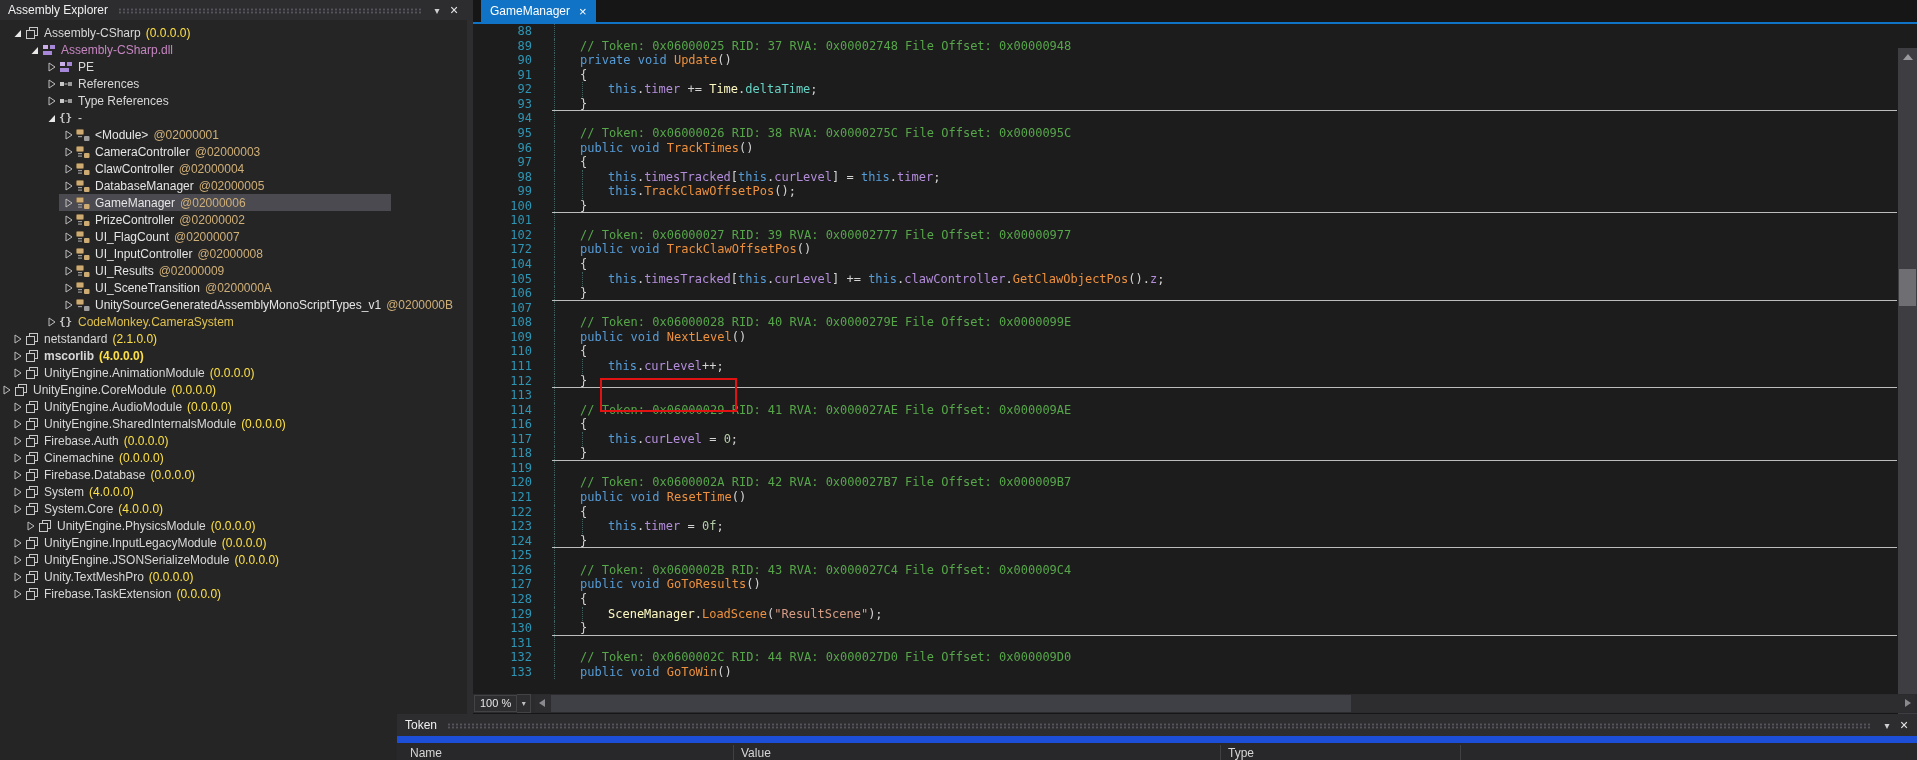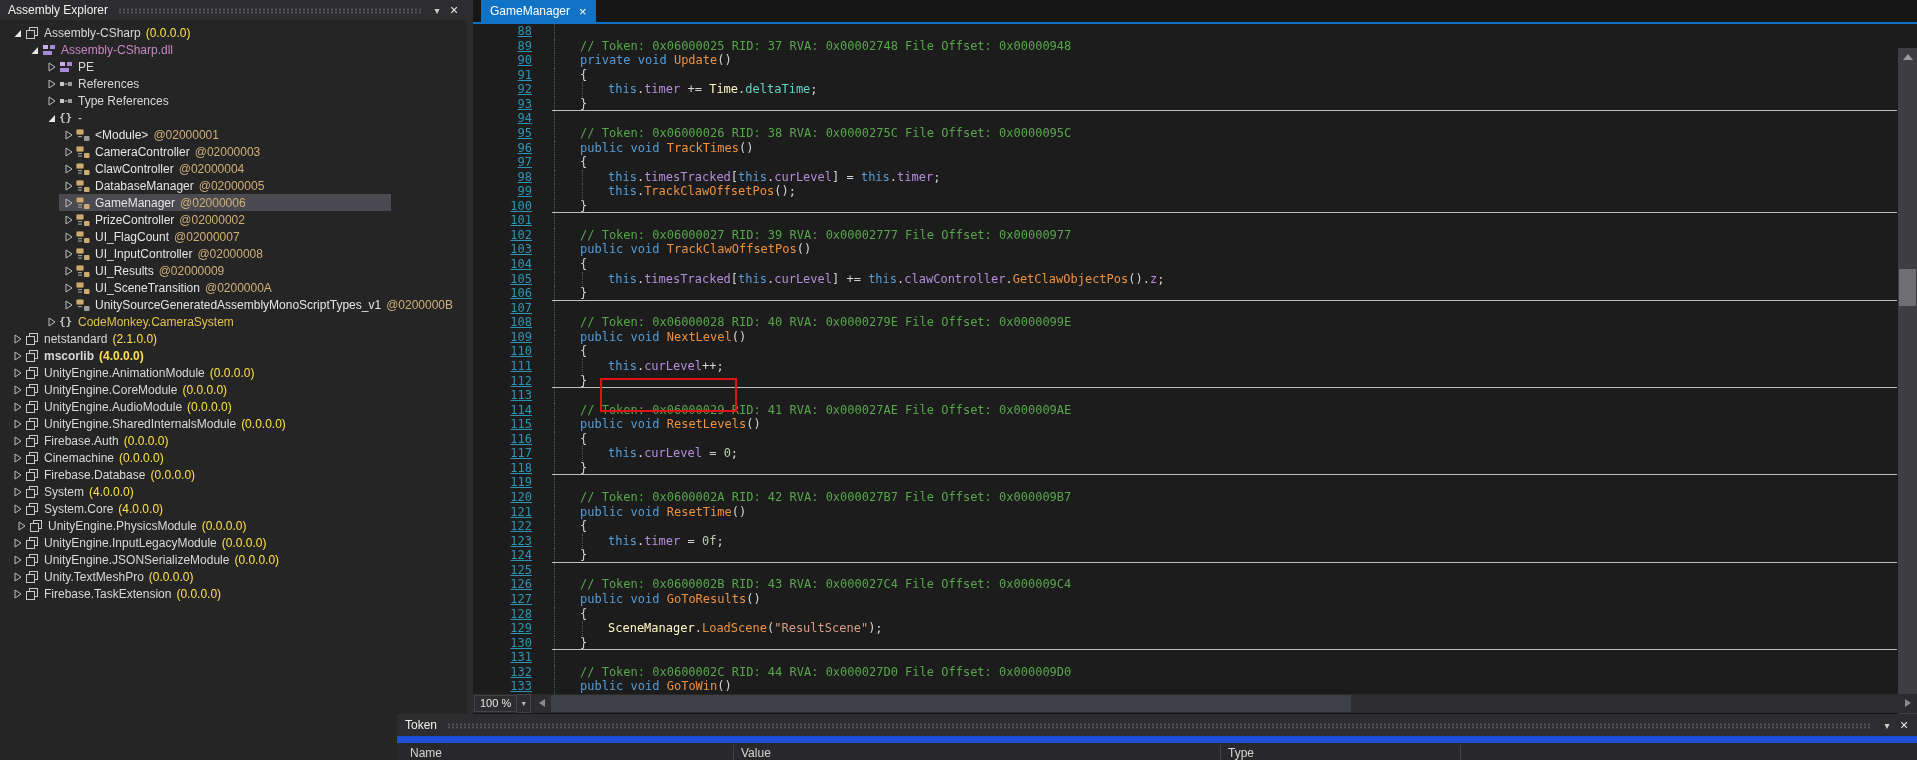--- a/index.html
+++ b/index.html
@@ -30,21 +30,21 @@
   #doc-pane{position:absolute;left:473px;top:0;width:1444px;height:760px;background:#161617;}
   #tab-bar{position:absolute;left:0;top:0;right:0;height:22px;background:#161617;}
   #tab{position:absolute;left:8px;top:0;height:22px;background:#1173C5;color:#FFFFFF;
        display:flex;align-items:center;padding:0 9px;font-size:12px;}
   #tab .tab-close{margin-left:9px;font-size:13px;color:#FFFFFF;}
   #blue-strip{position:absolute;left:0;top:22px;right:0;height:2px;background:#1173C5;}
   #editor{position:absolute;left:0;top:24px;right:0;height:670px;background:#1C1C1D;}
   #code-lines{position:absolute;left:0;top:0;right:20px;}
   .code-line{display:flex;height:14.57px;font-family:"DejaVu Sans Mono",monospace;font-size:12px;
        line-height:14.57px;white-space:pre;}
-  .ln{width:59px;text-align:right;color:#2E96B5;flex:none;text-decoration:underline;}
+  .ln{width:59px;text-align:right;color:#2E96B5;flex:none;}
   .code-text{flex:1;margin-left:20px;position:relative;}
   .code-line.sep .code-text{border-bottom:1px solid #BDBDBD;}
   .guide{position:absolute;top:0;bottom:0;width:0;border-left:1px dotted #3F6360;}
   .tk-c{color:#57A64A}.tk-k{color:#569CD6}.tk-m{color:#ED913F}.tk-f{color:#B48EDB}
   .tk-t{color:#fef9c3}.tk-sp{color:#66D3C4}.tk-n{color:#B5CEA8}.tk-s{color:#D69D85}.tk-p{color:#D4D4D4}
   #red-box{position:absolute;left:127px;top:354px;width:133px;height:30px;
        border:2px solid #E01212;z-index:5;}
   
   #vscroll{position:absolute;right:0;top:24px;width:19px;height:670px;background:#3E3E42;}
   #vscroll .thumb{position:absolute;left:1px;width:17px;top:221px;height:37px;background:#6E6E73;}
@@ -453,21 +453,21 @@
               <svg width="14" height="14" viewBox="0 0 14 14" xmlns="http://www.w3.org/2000/svg">
                 <rect x="4.5" y="1.5" width="8" height="8" fill="#252526" stroke="#C8C8C8"></rect>
                 <rect x="1.5" y="4.5" width="8" height="8" fill="#252526" stroke="#C8C8C8"></rect>
               </svg>
             </span>
             <span class="tlabel c-white">UnityEngine.AnimationModule</span>
             <span class="tsuffix c-ver">(0.0.0.0)</span>
           </span>
         </div>
         <div class="tree-row">
-          <span class="tw" style="padding-left: 11px;">
+          <span class="tw" style="">
             <span class="expander">
               <svg width="10" height="12" viewBox="0 0 10 12">
                 <path d="M2 2 L8 6 L2 10 Z" fill="none" stroke="#BDBDBD"></path>
               </svg>
             </span>
             <span class="ticon">
               <svg width="14" height="14" viewBox="0 0 14 14" xmlns="http://www.w3.org/2000/svg">
                 <rect x="4.5" y="1.5" width="8" height="8" fill="#252526" stroke="#C8C8C8"></rect>
                 <rect x="1.5" y="4.5" width="8" height="8" fill="#252526" stroke="#C8C8C8"></rect>
               </svg>
@@ -589,21 +589,21 @@
               <svg width="14" height="14" viewBox="0 0 14 14" xmlns="http://www.w3.org/2000/svg">
                 <rect x="4.5" y="1.5" width="8" height="8" fill="#252526" stroke="#C8C8C8"></rect>
                 <rect x="1.5" y="4.5" width="8" height="8" fill="#252526" stroke="#C8C8C8"></rect>
               </svg>
             </span>
             <span class="tlabel c-white">System.Core</span>
             <span class="tsuffix c-ver">(4.0.0.0)</span>
           </span>
         </div>
         <div class="tree-row">
-          <span class="tw" style="padding-left: 15px; text-align: center;">
+          <span class="tw" style="padding-left: 24px; text-align: center;">
             <span class="expander">
               <svg width="10" height="12" viewBox="0 0 10 12">
                 <path d="M2 2 L8 6 L2 10 Z" fill="none" stroke="#BDBDBD"></path>
               </svg>
             </span>
             <span class="ticon">
               <svg width="14" height="14" viewBox="0 0 14 14" xmlns="http://www.w3.org/2000/svg">
                 <rect x="4.5" y="1.5" width="8" height="8" fill="#252526" stroke="#C8C8C8"></rect>
                 <rect x="1.5" y="4.5" width="8" height="8" fill="#252526" stroke="#C8C8C8"></rect>
               </svg>
@@ -704,33 +704,32 @@
           <div class="code-line sep"><span class="ln">93</span><span class="code-text"><span class="guide" style="left: 2px;"></span><span style="padding-left: 28px; position: relative;"><span class="tk-p">}</span></span></span></div>
           <div class="code-line"><span class="ln">94</span><span class="code-text"><span class="guide" style="left: 2px;"></span><span style="padding-left: 28px; position: relative;"></span></span></div>
           <div class="code-line"><span class="ln">95</span><span class="code-text"><span class="guide" style="left: 2px;"></span><span style="padding-left: 28px; position: relative;"><span class="tk-c">// Token: 0x06000026 RID: 38 RVA: 0x0000275C File Offset: 0x0000095C</span></span></span></div>
           <div class="code-line"><span class="ln">96</span><span class="code-text"><span class="guide" style="left: 2px;"></span><span style="padding-left: 28px; position: relative;"><span class="tk-k">public void </span><span class="tk-m">TrackTimes</span><span class="tk-p">()</span></span></span></div>
           <div class="code-line"><span class="ln">97</span><span class="code-text"><span class="guide" style="left: 2px;"></span><span style="padding-left: 28px; position: relative;"><span class="tk-p">{</span></span></span></div>
           <div class="code-line"><span class="ln">98</span><span class="code-text"><span class="guide" style="left: 2px;"></span><span class="guide" style="left: 30px;"></span><span style="padding-left: 56px; position: relative;"><span class="tk-k">this</span><span class="tk-p">.</span><span class="tk-f">timesTracked</span><span class="tk-p">[</span><span class="tk-k">this</span><span class="tk-p">.</span><span class="tk-f">curLevel</span><span class="tk-p">] = </span><span class="tk-k">this</span><span class="tk-p">.</span><span class="tk-f">timer</span><span class="tk-p">;</span></span></span></div>
           <div class="code-line"><span class="ln">99</span><span class="code-text"><span class="guide" style="left: 2px;"></span><span class="guide" style="left: 30px;"></span><span style="padding-left: 56px; position: relative;"><span class="tk-k">this</span><span class="tk-p">.</span><span class="tk-m">TrackClawOffsetPos</span><span class="tk-p">();</span></span></span></div>
           <div class="code-line sep"><span class="ln">100</span><span class="code-text"><span class="guide" style="left: 2px;"></span><span style="padding-left: 28px; position: relative;"><span class="tk-p">}</span></span></span></div>
           <div class="code-line"><span class="ln">101</span><span class="code-text"><span class="guide" style="left: 2px;"></span><span style="padding-left: 28px; position: relative;"></span></span></div>
           <div class="code-line"><span class="ln">102</span><span class="code-text"><span class="guide" style="left: 2px;"></span><span style="padding-left: 28px; position: relative;"><span class="tk-c">// Token: 0x06000027 RID: 39 RVA: 0x00002777 File Offset: 0x00000977</span></span></span></div>
-          <div class="code-line"><span class="ln">103</span><span class="code-text"><span class="guide" style="left: 2px;"></span><span style="padding-left: 28px; position: relative;"><span class="tk-k">public void </span><span class="tk-m">TrackClawOffsetPos</span><span class="tk-p">()</span></span></span></div>
+          <div class="code-line"><span class="ln">172</span><span class="code-text"><span class="guide" style="left: 2px;"></span><span style="padding-left: 28px; position: relative;"><span class="tk-k">public void </span><span class="tk-m">TrackClawOffsetPos</span><span class="tk-p">()</span></span></span></div>
           <div class="code-line"><span class="ln">104</span><span class="code-text"><span class="guide" style="left: 2px;"></span><span style="padding-left: 28px; position: relative;"><span class="tk-p">{</span></span></span></div>
           <div class="code-line"><span class="ln">105</span><span class="code-text"><span class="guide" style="left: 2px;"></span><span class="guide" style="left: 30px;"></span><span style="padding-left: 56px; position: relative;"><span class="tk-k">this</span><span class="tk-p">.</span><span class="tk-f">timesTracked</span><span class="tk-p">[</span><span class="tk-k">this</span><span class="tk-p">.</span><span class="tk-f">curLevel</span><span class="tk-p">] += </span><span class="tk-k">this</span><span class="tk-p">.</span><span class="tk-f">clawController</span><span class="tk-p">.</span><span class="tk-m">GetClawObjectPos</span><span class="tk-p">().</span><span class="tk-f">z</span><span class="tk-p">;</span></span></span></div>
           <div class="code-line sep"><span class="ln">106</span><span class="code-text"><span class="guide" style="left: 2px;"></span><span style="padding-left: 28px; position: relative;"><span class="tk-p">}</span></span></span></div>
           <div class="code-line"><span class="ln">107</span><span class="code-text"><span class="guide" style="left: 2px;"></span><span style="padding-left: 28px; position: relative;"></span></span></div>
           <div class="code-line"><span class="ln">108</span><span class="code-text"><span class="guide" style="left: 2px;"></span><span style="padding-left: 28px; position: relative;"><span class="tk-c">// Token: 0x06000028 RID: 40 RVA: 0x0000279E File Offset: 0x0000099E</span></span></span></div>
           <div class="code-line"><span class="ln">109</span><span class="code-text"><span class="guide" style="left: 2px;"></span><span style="padding-left: 28px; position: relative;"><span class="tk-k">public void </span><span class="tk-m">NextLevel</span><span class="tk-p">()</span></span></span></div>
           <div class="code-line"><span class="ln">110</span><span class="code-text"><span class="guide" style="left: 2px;"></span><span style="padding-left: 28px; position: relative;"><span class="tk-p">{</span></span></span></div>
           <div class="code-line"><span class="ln">111</span><span class="code-text"><span class="guide" style="left: 2px;"></span><span class="guide" style="left: 30px;"></span><span style="padding-left: 56px; position: relative;"><span class="tk-k">this</span><span class="tk-p">.</span><span class="tk-f">curLevel</span><span class="tk-p">++;</span></span></span></div>
           <div class="code-line sep"><span class="ln">112</span><span class="code-text"><span class="guide" style="left: 2px;"></span><span style="padding-left: 28px; position: relative;"><span class="tk-p">}</span></span></span></div>
           <div class="code-line"><span class="ln">113</span><span class="code-text"><span class="guide" style="left: 2px;"></span><span style="padding-left: 28px; position: relative;"></span></span></div>
           <div class="code-line"><span class="ln">114</span><span class="code-text"><span class="guide" style="left: 2px;"></span><span style="padding-left: 28px; position: relative;"><span class="tk-c">// Token: 0x06000029 RID: 41 RVA: 0x000027AE File Offset: 0x000009AE</span></span></span></div>
-          <div class="code-line"><span class="ln">115</span><span class="code-text"><span class="guide" style="left: 2px;"></span><span style="padding-left: 28px; position: relative;"><span class="tk-k">public void </span><span class="tk-m">ResetLevels</span><span class="tk-p">()</span></span></span></div>
           <div class="code-line"><span class="ln">116</span><span class="code-text"><span class="guide" style="left: 2px;"></span><span style="padding-left: 28px; position: relative;"><span class="tk-p">{</span></span></span></div>
           <div class="code-line"><span class="ln">117</span><span class="code-text"><span class="guide" style="left: 2px;"></span><span class="guide" style="left: 30px;"></span><span style="padding-left: 56px; position: relative;"><span class="tk-k">this</span><span class="tk-p">.</span><span class="tk-f">curLevel</span><span class="tk-p"> = </span><span class="tk-n">0</span><span class="tk-p">;</span></span></span></div>
           <div class="code-line sep"><span class="ln">118</span><span class="code-text"><span class="guide" style="left: 2px;"></span><span style="padding-left: 28px; position: relative;"><span class="tk-p">}</span></span></span></div>
           <div class="code-line"><span class="ln">119</span><span class="code-text"><span class="guide" style="left: 2px;"></span><span style="padding-left: 28px; position: relative;"></span></span></div>
           <div class="code-line"><span class="ln">120</span><span class="code-text"><span class="guide" style="left: 2px;"></span><span style="padding-left: 28px; position: relative;"><span class="tk-c">// Token: 0x0600002A RID: 42 RVA: 0x000027B7 File Offset: 0x000009B7</span></span></span></div>
           <div class="code-line"><span class="ln">121</span><span class="code-text"><span class="guide" style="left: 2px;"></span><span style="padding-left: 28px; position: relative;"><span class="tk-k">public void </span><span class="tk-m">ResetTime</span><span class="tk-p">()</span></span></span></div>
           <div class="code-line"><span class="ln">122</span><span class="code-text"><span class="guide" style="left: 2px;"></span><span style="padding-left: 28px; position: relative;"><span class="tk-p">{</span></span></span></div>
           <div class="code-line"><span class="ln">123</span><span class="code-text"><span class="guide" style="left: 2px;"></span><span class="guide" style="left: 30px;"></span><span style="padding-left: 56px; position: relative;"><span class="tk-k">this</span><span class="tk-p">.</span><span class="tk-f">timer</span><span class="tk-p"> = </span><span class="tk-n">0f</span><span class="tk-p">;</span></span></span></div>
           <div class="code-line sep"><span class="ln">124</span><span class="code-text"><span class="guide" style="left: 2px;"></span><span style="padding-left: 28px; position: relative;"><span class="tk-p">}</span></span></span></div>
           <div class="code-line"><span class="ln">125</span><span class="code-text"><span class="guide" style="left: 2px;"></span><span style="padding-left: 28px; position: relative;"></span></span></div>

